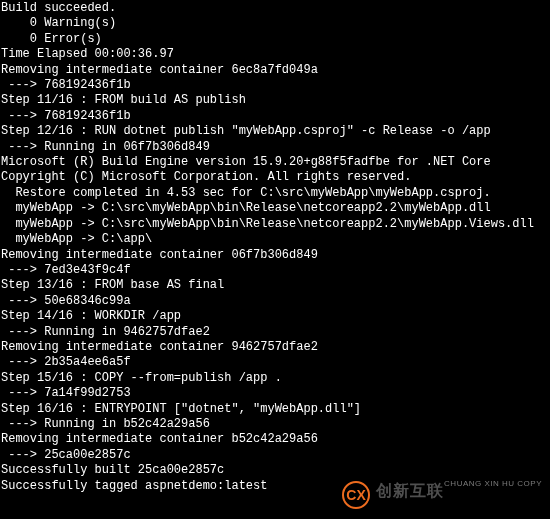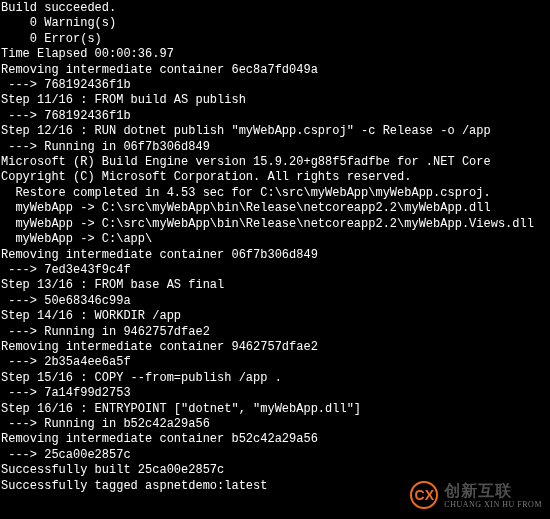--- a/index.html
+++ b/index.html
@@ -50,28 +50,28 @@
       font-size: 16px;
       font-weight: 600;
       letter-spacing: 1px;
     }
     .wm-text-en {
       color: #7a7a7a;
       font-size: 8px;
       letter-spacing: 0.5px;
       margin-top: -2px;
     }
-    .wm-stack { display: flex; flex-direction: column; font-family: Liberation Serif, serif; }
+    .wm-stack { display: flex; flex-direction: row; }
   </style>
 </head>
 <body>
 
 <div class="terminal" id="terminal"><span class="line">Build succeeded.</span><span class="line">    0 Warning(s)</span><span class="line">    0 Error(s)</span><span class="line"></span><span class="line">Time Elapsed 00:00:36.97</span><span class="line">Removing intermediate container 6ec8a7fd049a</span><span class="line"> ---&gt; 768192436f1b</span><span class="line">Step 11/16 : FROM build AS publish</span><span class="line"> ---&gt; 768192436f1b</span><span class="line">Step 12/16 : RUN dotnet publish "myWebApp.csproj" -c Release -o /app</span><span class="line"> ---&gt; Running in 06f7b306d849</span><span class="line">Microsoft (R) Build Engine version 15.9.20+g88f5fadfbe for .NET Core</span><span class="line">Copyright (C) Microsoft Corporation. All rights reserved.</span><span class="line"></span><span class="line">  Restore completed in 4.53 sec for C:\src\myWebApp\myWebApp.csproj.</span><span class="line">  myWebApp -&gt; C:\src\myWebApp\bin\Release\netcoreapp2.2\myWebApp.dll</span><span class="line">  myWebApp -&gt; C:\src\myWebApp\bin\Release\netcoreapp2.2\myWebApp.Views.dll</span><span class="line">  myWebApp -&gt; C:\app\</span><span class="line">Removing intermediate container 06f7b306d849</span><span class="line"> ---&gt; 7ed3e43f9c4f</span><span class="line">Step 13/16 : FROM base AS final</span><span class="line"> ---&gt; 50e68346c99a</span><span class="line">Step 14/16 : WORKDIR /app</span><span class="line"> ---&gt; Running in 9462757dfae2</span><span class="line">Removing intermediate container 9462757dfae2</span><span class="line"> ---&gt; 2b35a4ee6a5f</span><span class="line">Step 15/16 : COPY --from=publish /app .</span><span class="line"> ---&gt; 7a14f99d2753</span><span class="line">Step 16/16 : ENTRYPOINT ["dotnet", "myWebApp.dll"]</span><span class="line"> ---&gt; Running in b52c42a29a56</span><span class="line">Removing intermediate container b52c42a29a56</span><span class="line"> ---&gt; 25ca00e2857c</span><span class="line">Successfully built 25ca00e2857c</span><span class="line">Successfully tagged aspnetdemo:latest</span></div>
 
 <div class="watermark">
   <div class="wm-logo">
     <span>CX</span>
   </div>
   <div class="wm-stack">
     <span class="wm-text-cn">创新互联</span>
-    <span class="wm-text-en">CHUANG XIN HU FROM</span>
+    <span class="wm-text-en">CHUANG XIN HU COPY</span>
   </div>
 </div>
 
 </body></html>

